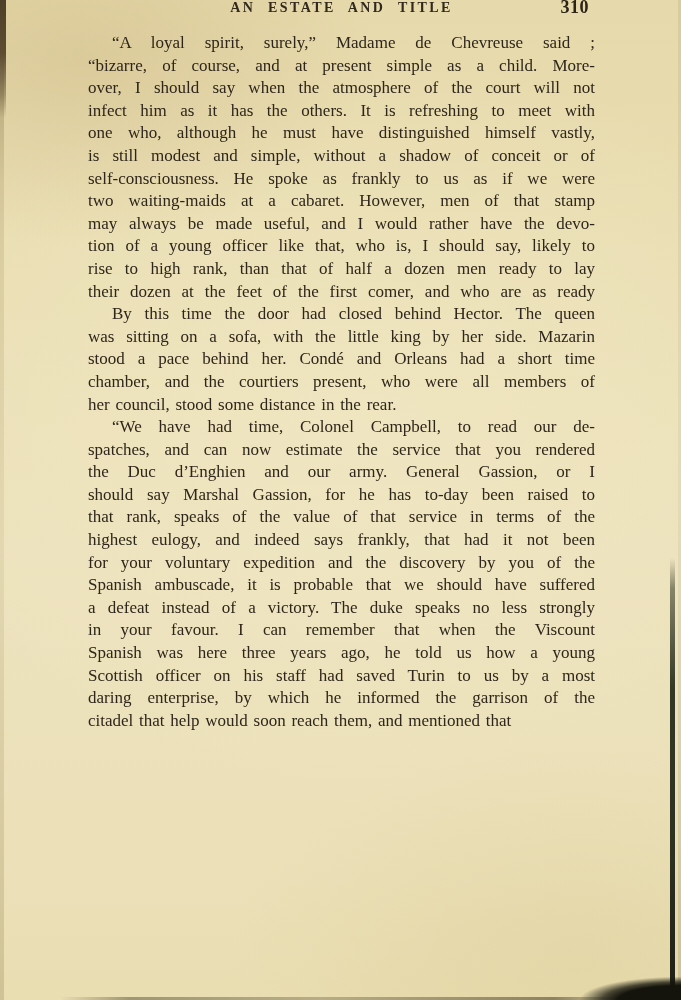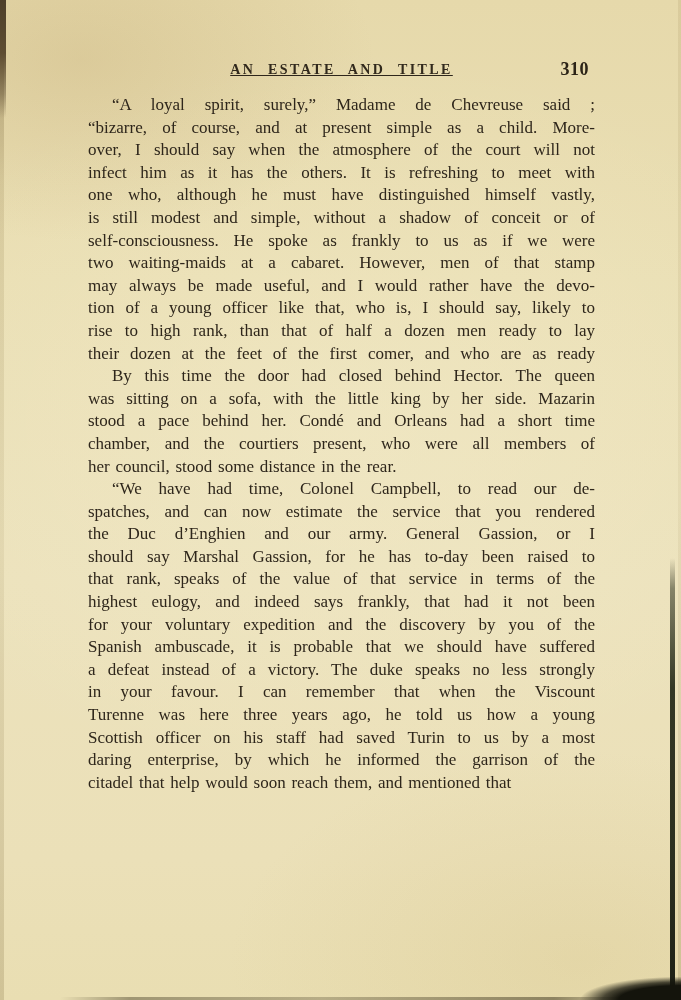--- a/index.html
+++ b/index.html
@@ -37,21 +37,21 @@
   .corner-bottom-right {
     position: absolute; right: 0; bottom: 0; width: 130px; height: 30px;
     background: radial-gradient(ellipse 130px 30px at 100% 100%, #14140c 48%, rgba(20,20,12,0.75) 60%, rgba(20,20,12,0) 78%);
   }
   .edge-bottom {
     position: absolute; left: 60px; right: 40px; bottom: 0; height: 3px;
     background: linear-gradient(90deg, rgba(70,62,38,0) 0%, rgba(70,62,38,0.45) 12%, rgba(70,62,38,0.30) 45%, rgba(70,62,38,0.55) 85%, rgba(70,62,38,0) 100%);
   }
   
   .page-inner { position: absolute; left: 88px; top: 0; width: 507px; }
-  .running-head { position: relative; margin-top: 62px; height: 22px; text-decoration: underline; }
+  .running-head { position: relative; height: 22px; }
   .running-title {
     display: block; text-align: center;
     font-size: 14px; font-weight: bold;
     letter-spacing: 2.4px; word-spacing: 7px;
     color: #31291c;
   }
   .page-number {
     position: absolute; right: 6px; top: -3px;
     font-size: 18px; font-weight: bold; letter-spacing: 0.5px;
     color: #2c2417;
@@ -108,20 +108,20 @@
           <div class="line first">“We have had time, Colonel Campbell, to read our de-</div>
           <div class="line">spatches, and can now estimate the service that you rendered</div>
           <div class="line">the Duc d’Enghien and our army. General Gassion, or I</div>
           <div class="line">should say Marshal Gassion, for he has to-day been raised to</div>
           <div class="line">that rank, speaks of the value of that service in terms of the</div>
           <div class="line">highest eulogy, and indeed says frankly, that had it not been</div>
           <div class="line">for your voluntary expedition and the discovery by you of the</div>
           <div class="line">Spanish ambuscade, it is probable that we should have suffered</div>
           <div class="line">a defeat instead of a victory. The duke speaks no less strongly</div>
           <div class="line">in your favour. I can remember that when the Viscount</div>
-          <div class="line">Turenne was here three years ago, he told us how a young</div>
+          <div class="line">Spanish was here three years ago, he told us how a young</div>
           <div class="line">Scottish officer on his staff had saved Turin to us by a most</div>
           <div class="line">daring enterprise, by which he informed the garrison of the</div>
           <div class="line last">citadel that help would soon reach them, and mentioned that</div>
         </div>
       </main>
   </div>
 </div>
 
 </body></html>

